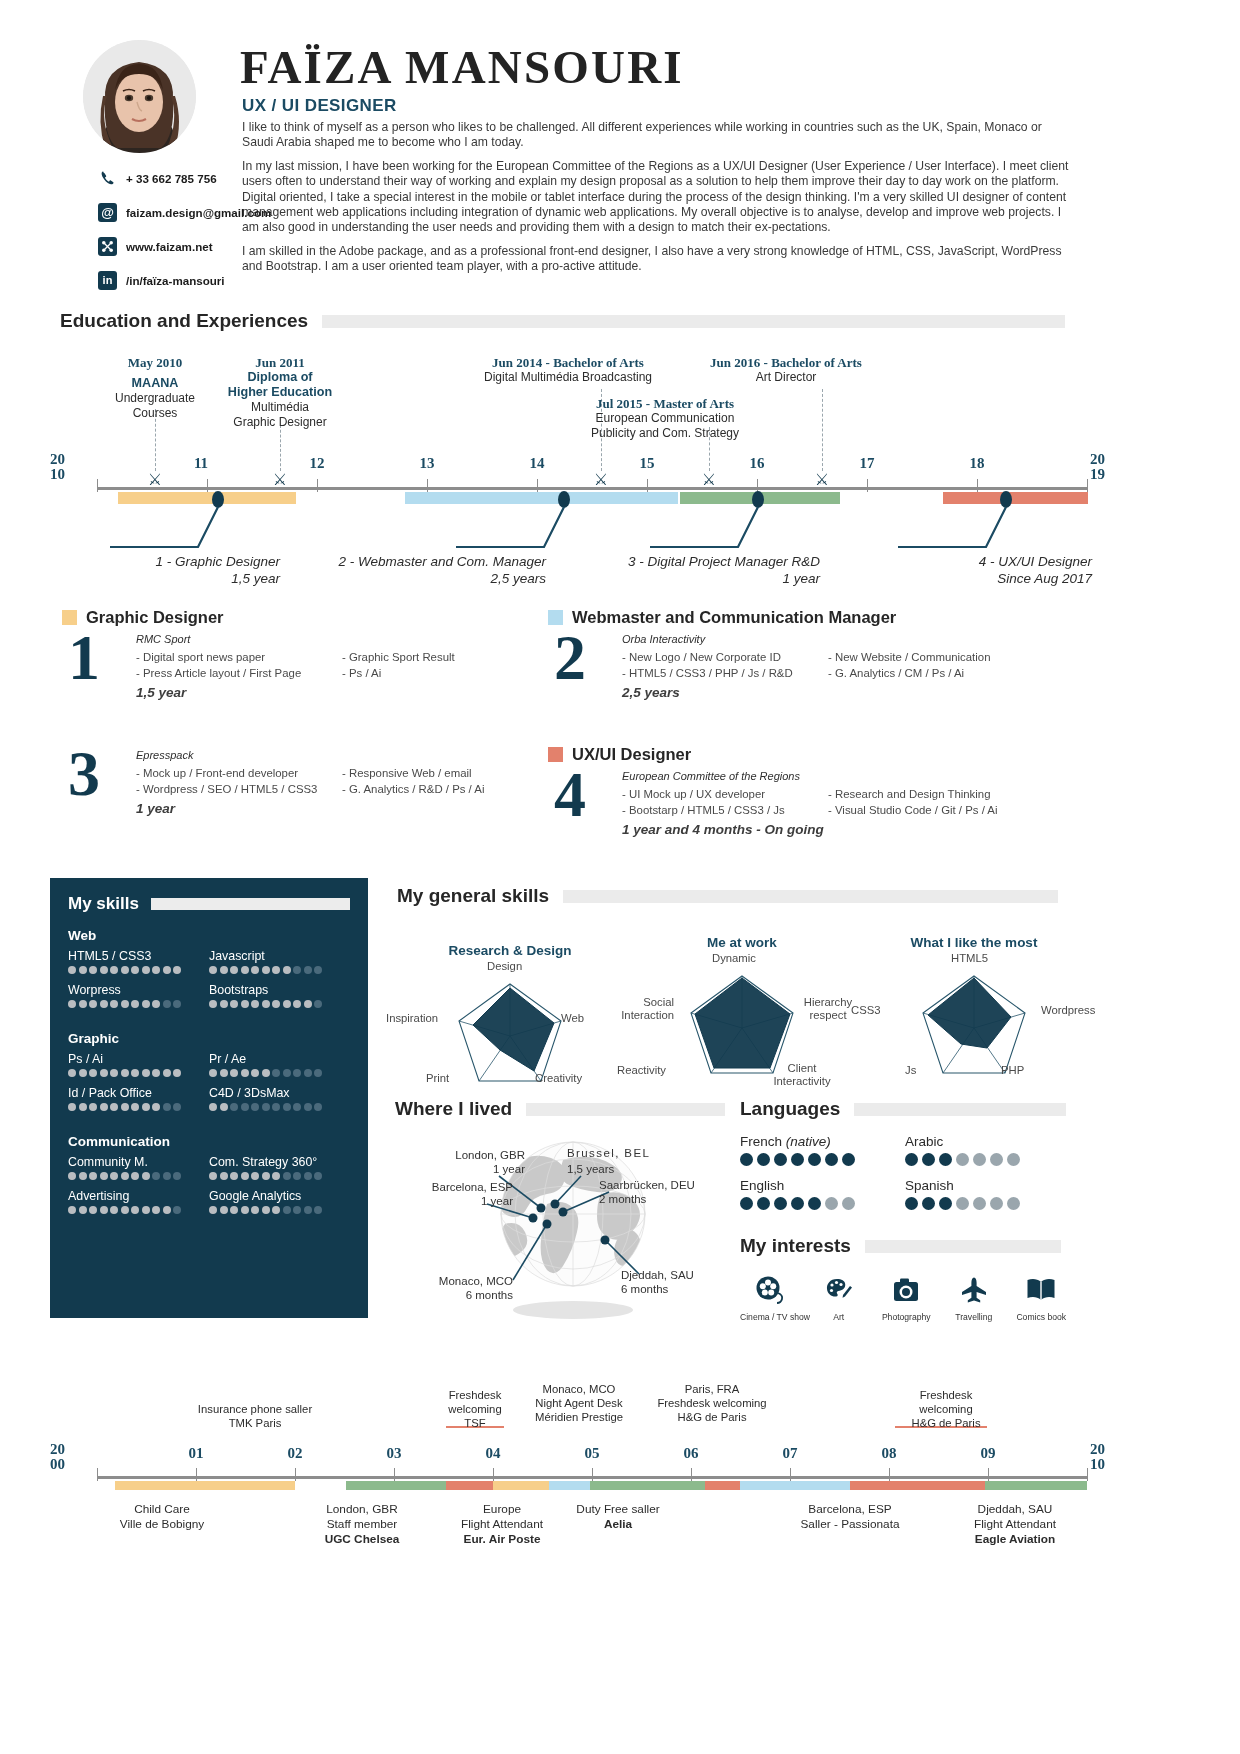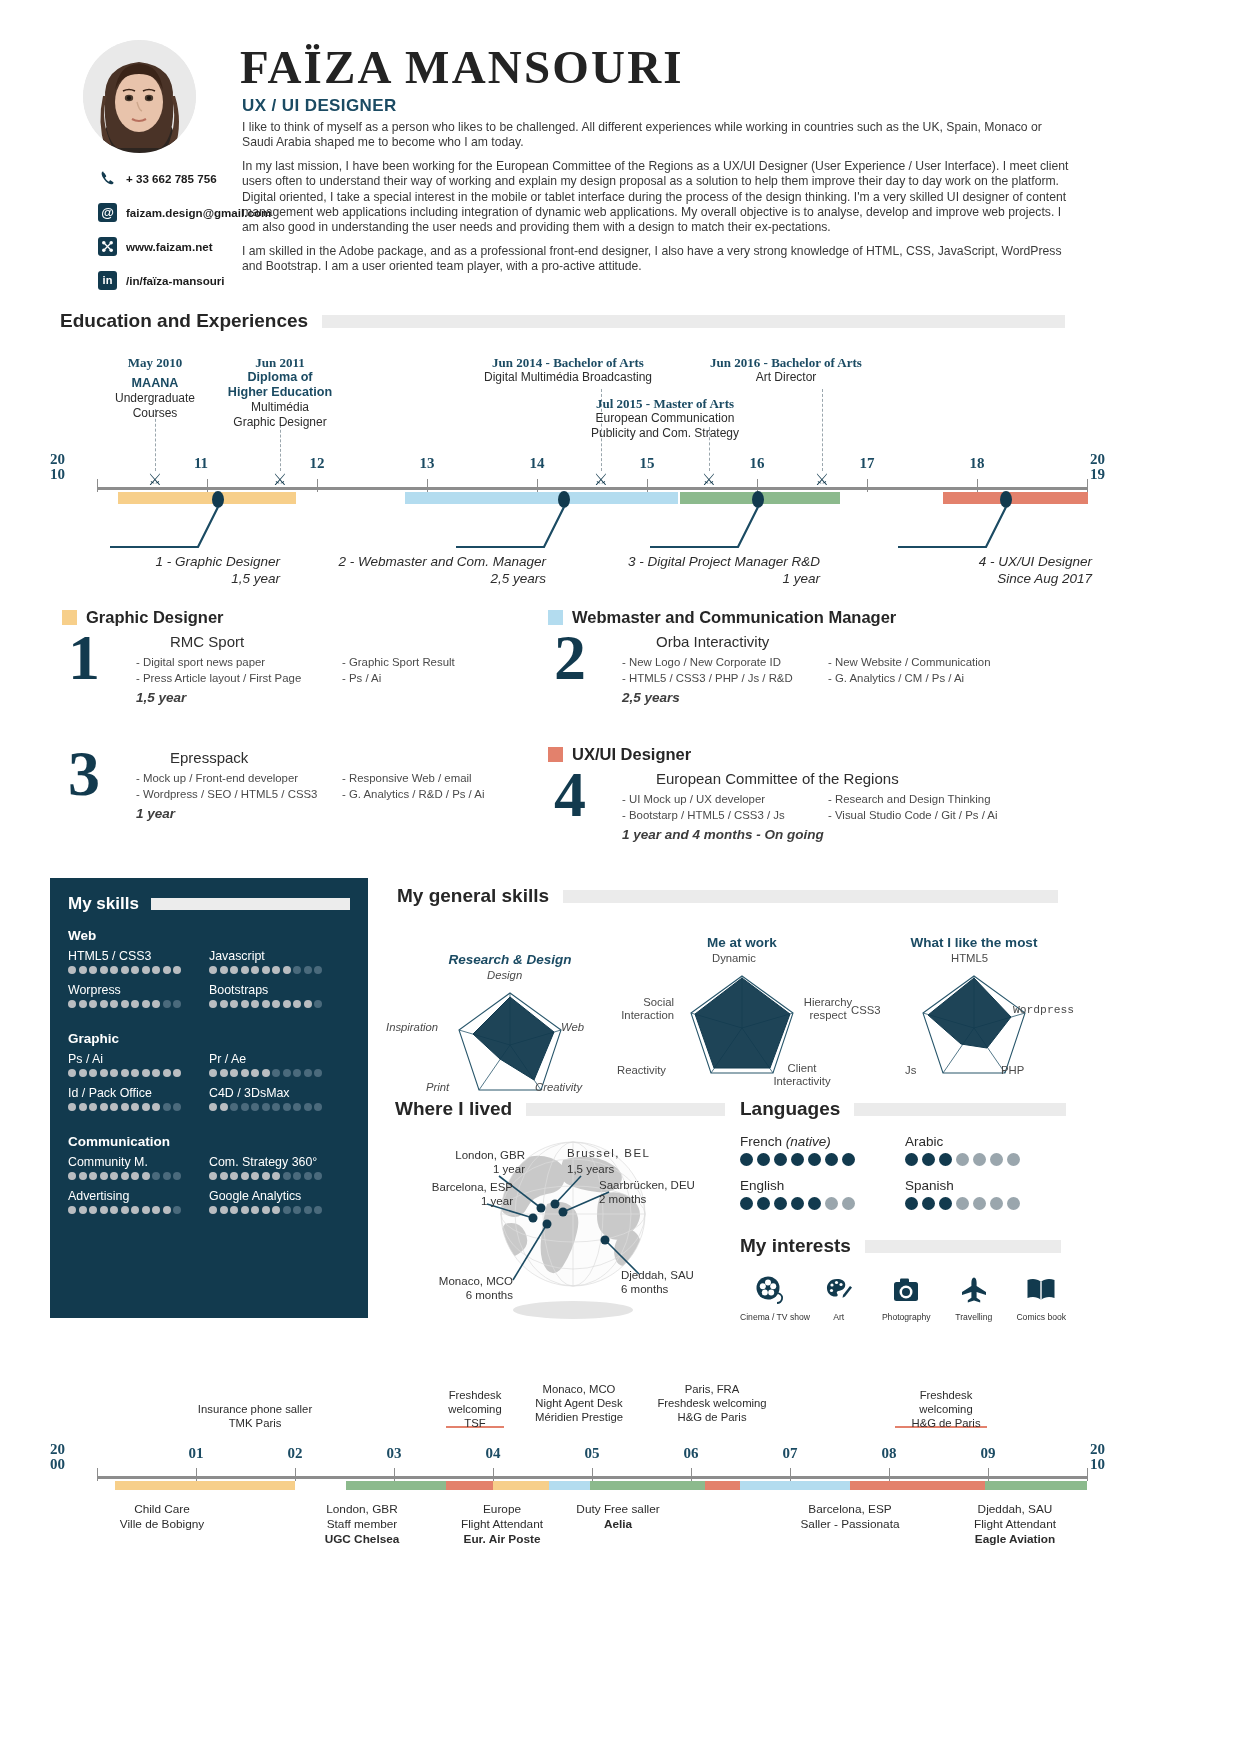--- a/index.html
+++ b/index.html
@@ -79,21 +79,21 @@
   
   .exp { position: absolute; width: 500px; }
   .exp-title { display: flex; align-items: center; margin-bottom: 2px; }
   .exp-sw { width: 15px; height: 15px; margin-right: 9px; flex: none; }
   .exp-title .tt { font-size: 16.5px; font-weight: 700; color: #262626; }
   .exp-body { display: flex; }
   .exp-num { font-family: "Liberation Serif", serif; font-size: 64px; font-weight: 700;
     color: #123a4e; line-height: 58px; width: 74px; flex: none; text-align: left;
     padding-left: 6px; }
   .exp-right { flex: 1; padding-top: 4px; }
-  .exp-co { font-size: 15px; color: #2e2e2e; margin-bottom: 4px; margin-left: 34px; }
+  .exp-co { font-style: italic; font-size: 11px; color: #2e2e2e; margin-bottom: 4px; }
   .exp-cols { display: flex; }
   .exp-col { }
   .exp-col div { font-size: 11.4px; color: #4a4a4a; line-height: 16px; white-space: nowrap; }
   .exp-dur { font-style: italic; font-weight: 700; font-size: 13.5px;
     color: #3d3d3d; margin-top: 4px; }
 
   
   .skills { position: absolute; left: 50px; top: 878px; width: 318px; height: 440px;
     background: #123a4e; color: #fff; padding: 16px 18px; }
   .skills-head { display: flex; align-items: center; margin-bottom: 14px; }
@@ -640,21 +640,21 @@
     </div>
   </div>
 
   <div class="sec-head" style="left:397px; top:885px; width:670px;">
     <span class="t">My general skills</span>
     <span class="bar" style="width:495px;"></span>
   </div>
 
   <div class="radars">
 
-    <div class="radar-wrap" style="left:0px; top:17px;font-style:italic;">
+    <div class="radar-wrap" style="left:0px; top:8px;">
       <div class="radar-title">Research &amp; Design</div>
       <div class="radar-box">
         <svg width="140" height="120" viewBox="0 0 140 120">
           <polygon points="70,12 121,49 101,109 39,109 19,49" fill="none" stroke="#28566b" stroke-width="1.1"></polygon>
           <line x1="70" y1="64" x2="70" y2="12" stroke="#28566b" stroke-width=".8"></line>
           <line x1="70" y1="64" x2="121" y2="49" stroke="#28566b" stroke-width=".8"></line>
           <line x1="70" y1="64" x2="101" y2="109" stroke="#28566b" stroke-width=".8"></line>
           <line x1="70" y1="64" x2="39" y2="109" stroke="#28566b" stroke-width=".8"></line>
           <line x1="70" y1="64" x2="19" y2="49" stroke="#28566b" stroke-width=".8"></line>
           <polygon points="70,16 114,51 94,99 60,78 33,53" fill="#123a4e" fill-opacity="0.95" stroke="#123a4e"></polygon>
@@ -693,21 +693,21 @@
         <svg width="140" height="120" viewBox="0 0 140 120">
           <polygon points="70,12 121,49 101,109 39,109 19,49" fill="none" stroke="#28566b" stroke-width="1.1"></polygon>
           <line x1="70" y1="64" x2="70" y2="12" stroke="#28566b" stroke-width=".8"></line>
           <line x1="70" y1="64" x2="121" y2="49" stroke="#28566b" stroke-width=".8"></line>
           <line x1="70" y1="64" x2="101" y2="109" stroke="#28566b" stroke-width=".8"></line>
           <line x1="70" y1="64" x2="39" y2="109" stroke="#28566b" stroke-width=".8"></line>
           <line x1="70" y1="64" x2="19" y2="49" stroke="#28566b" stroke-width=".8"></line>
           <polygon points="70,14 107,53 83,84 57,80 24,51" fill="#123a4e" fill-opacity="0.95" stroke="#123a4e"></polygon>
         </svg>
         <span class="rl" style="left:92px; top:-4px;">HTML5</span>
-        <span class="rl" style="left:154px; top:48px;font-family:Liberation Mono, monospace;">Wordpress</span>
+        <span class="rl" style="left:182px; top:48px;">Wordpress</span>
         <span class="rl" style="left:142px; top:108px;">PHP</span>
         <span class="rl" style="left:46px; top:108px;">Js</span>
         <span class="rl" style="left:-8px; top:48px;">CSS3</span>
       </div>
     </div>
   </div>
 
   <div class="lived">
     <div class="sec-head" style="position:relative; left:0; top:0;">
       <span class="t">Where I lived</span>

